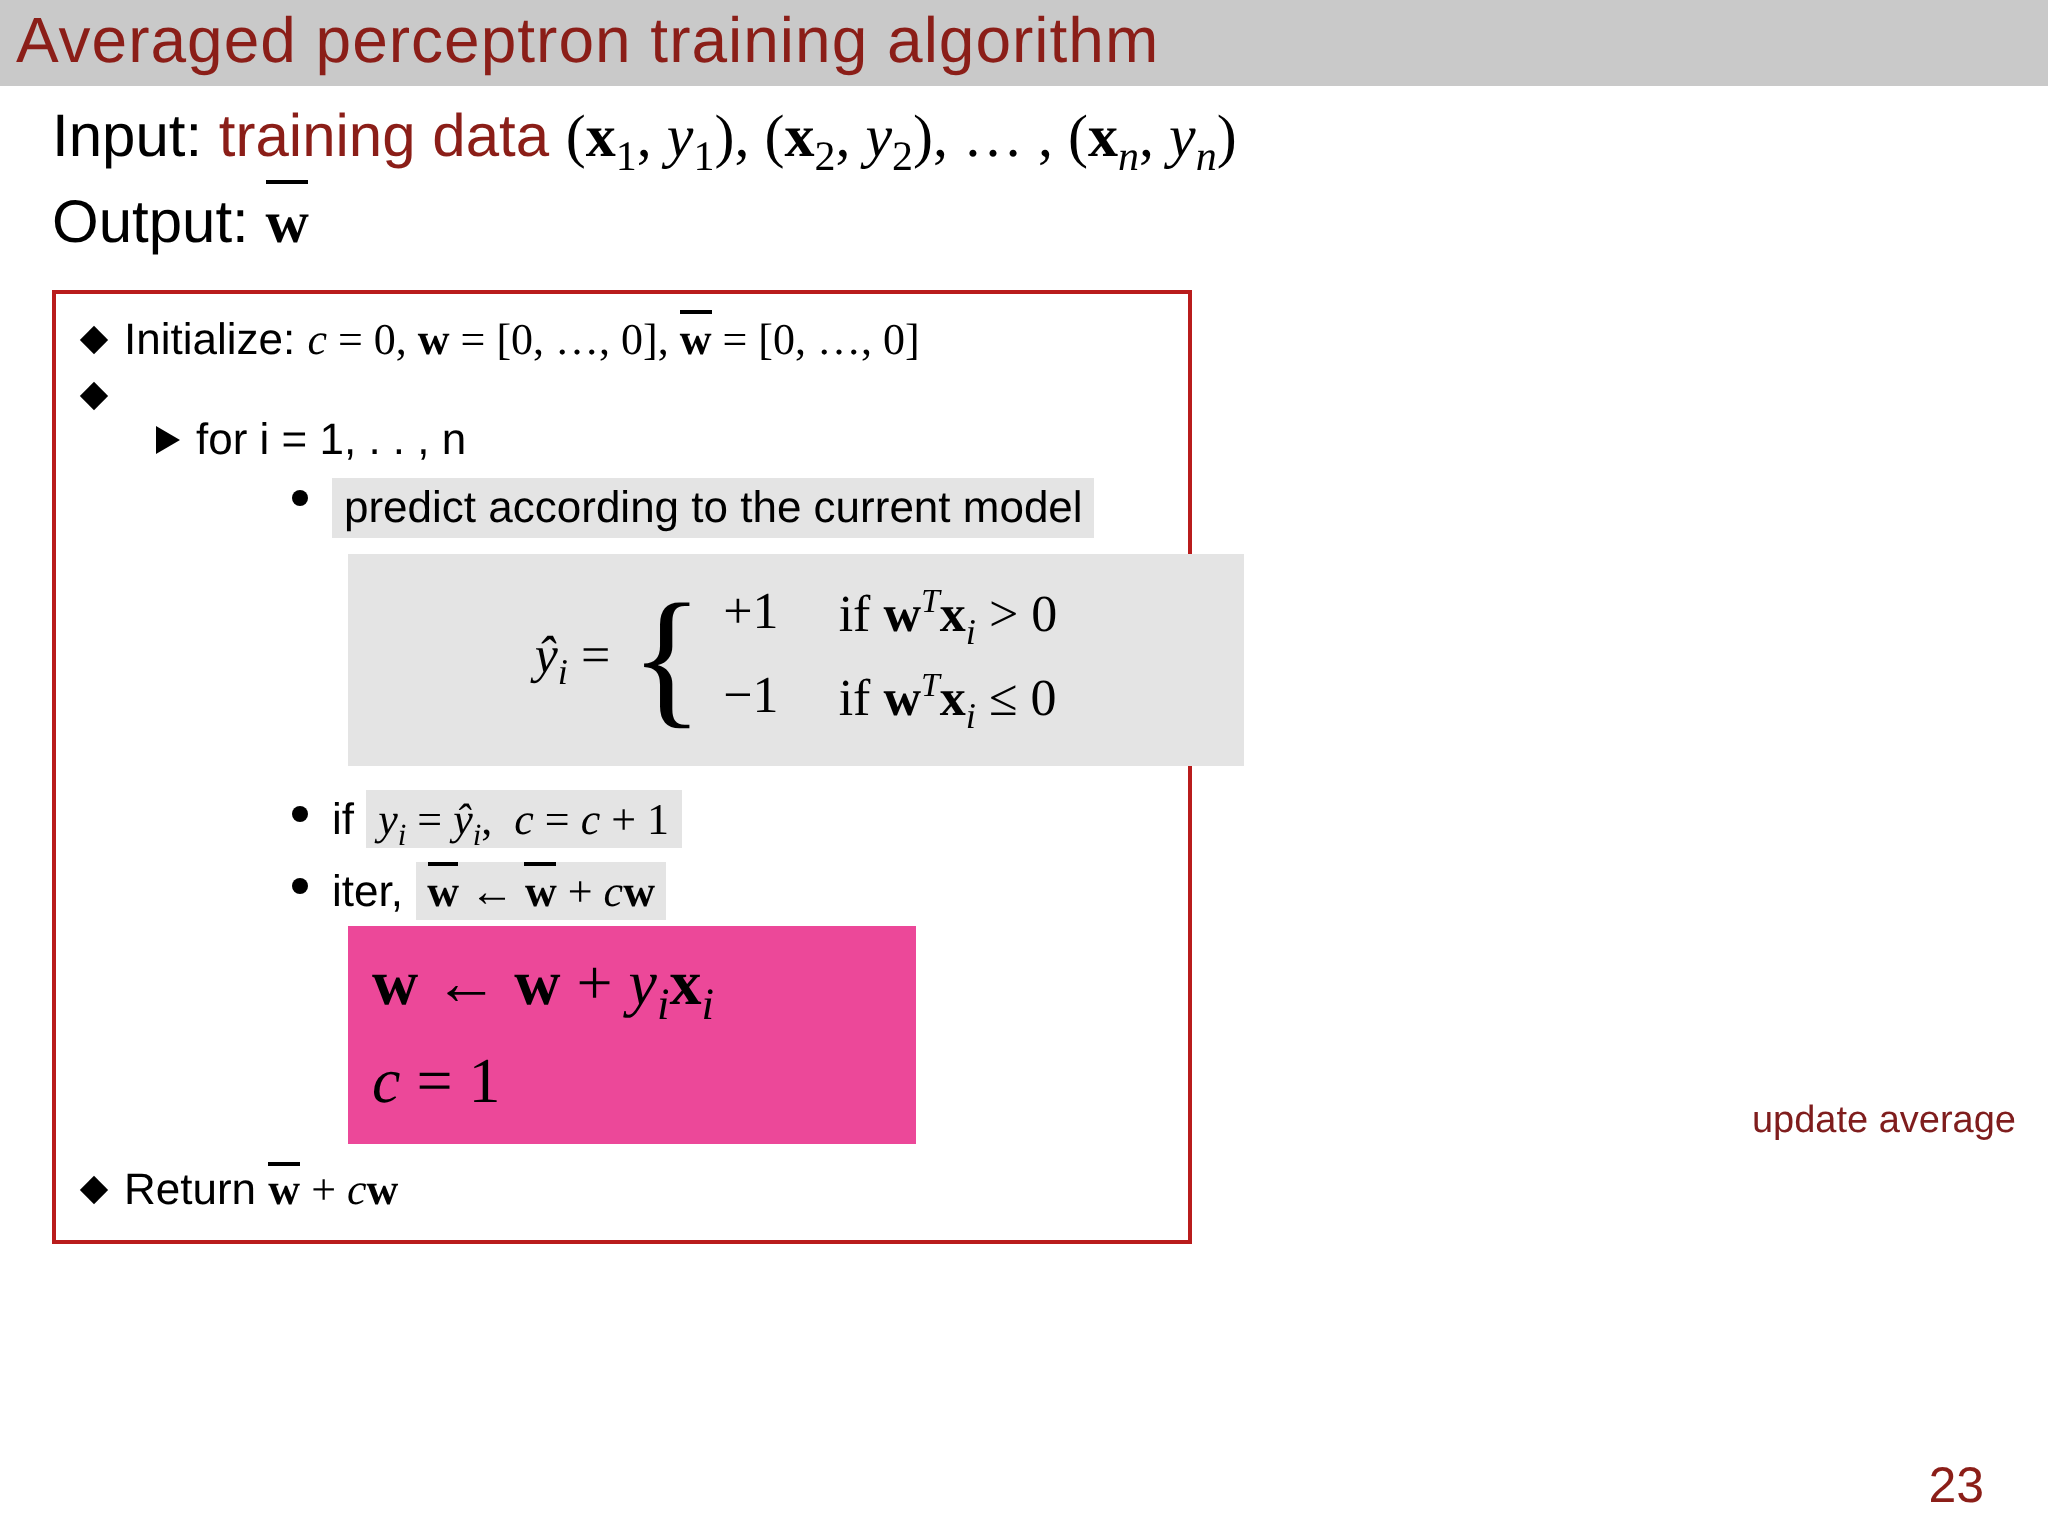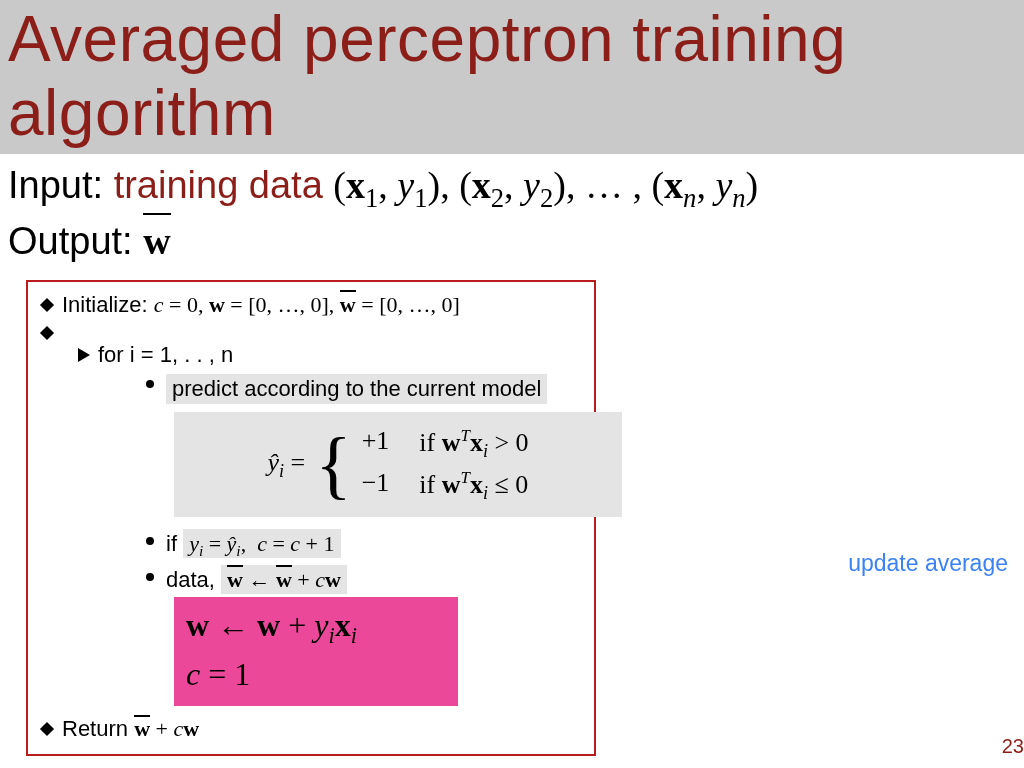--- a/index.html
+++ b/index.html
@@ -12,27 +12,27 @@
     color: #000;
     position: relative;
     overflow: hidden;
   }
   .title-bar {
     background: #c9c9c9;
     padding: 2px 8px 4px 8px;
   }
   .title {
     color: #8b1e18;
-    font-size: 64px;
+    font-size: 32px;
     font-weight: 400;
     letter-spacing: 0.5px;
   }
   .intro {
-    padding: 6px 18px 6px 8px;
-    font-size: 38px;
+    padding: 6px 18px 6px 26px;
+    font-size: 30px;
     line-height: 1.35;
   }
   .intro .hl {
     color: #8b1e18;
   }
   .wbar {
     font-weight: bold;
     position: relative;
     display: inline-block;
   }
@@ -149,29 +149,29 @@
     padding: 6px 12px 10px 12px;
     width: 260px;
     font-family: "Times New Roman", serif;
     font-size: 32px;
     line-height: 1.4;
   }
   .annot {
     position: absolute;
     right: 16px;
     top: 550px;
-    color: #3b82f6;
-    font-size: 23px;
+    color: #7f1d1d;
+    font-size: 19px;
   }
   .pageno {
     position: absolute;
-    right: 0;
+    right: 32px;
     bottom: 10px;
     color: #8b1e18;
-    font-size: 20px;
+    font-size: 25px;
   }
   .init-math, .inline-math {
     font-family: "Times New Roman", serif;
   }
   .nowrap { white-space: nowrap; }
 </style>
 </head>
 <body>
 
 <div class="title-bar">
@@ -240,21 +240,21 @@
           <span>if</span>
           <span class="math shade nowrap">
             <i>y</i><span class="sub"><i>i</i></span> = <i>ŷ</i><span class="sub"><i>i</i></span>,&nbsp; <i>c</i> = <i>c</i> + 1
           </span>
         </div>
       </div>
 
       <div class="lvl3" style="margin-bottom:0">
         <div class="disc"></div>
         <div>
-          <span>data,</span>
+          <span>iter,</span>
           <span class="math shade nowrap">
             <span class="wbar bold"><span class="bar-over"></span>w</span> ← <span class="wbar bold"><span class="bar-over"></span>w</span> + <i>c</i><span class="bold">w</span>
           </span>
         </div>
       </div>
 
       <div class="else-block">
         <div><span class="bold">w</span> ← <span class="bold">w</span> + <i>y</i><span class="sub"><i>i</i></span><span class="bold">x</span><span class="sub"><i>i</i></span></div>
         <div><i>c</i> = 1</div>
       </div>

